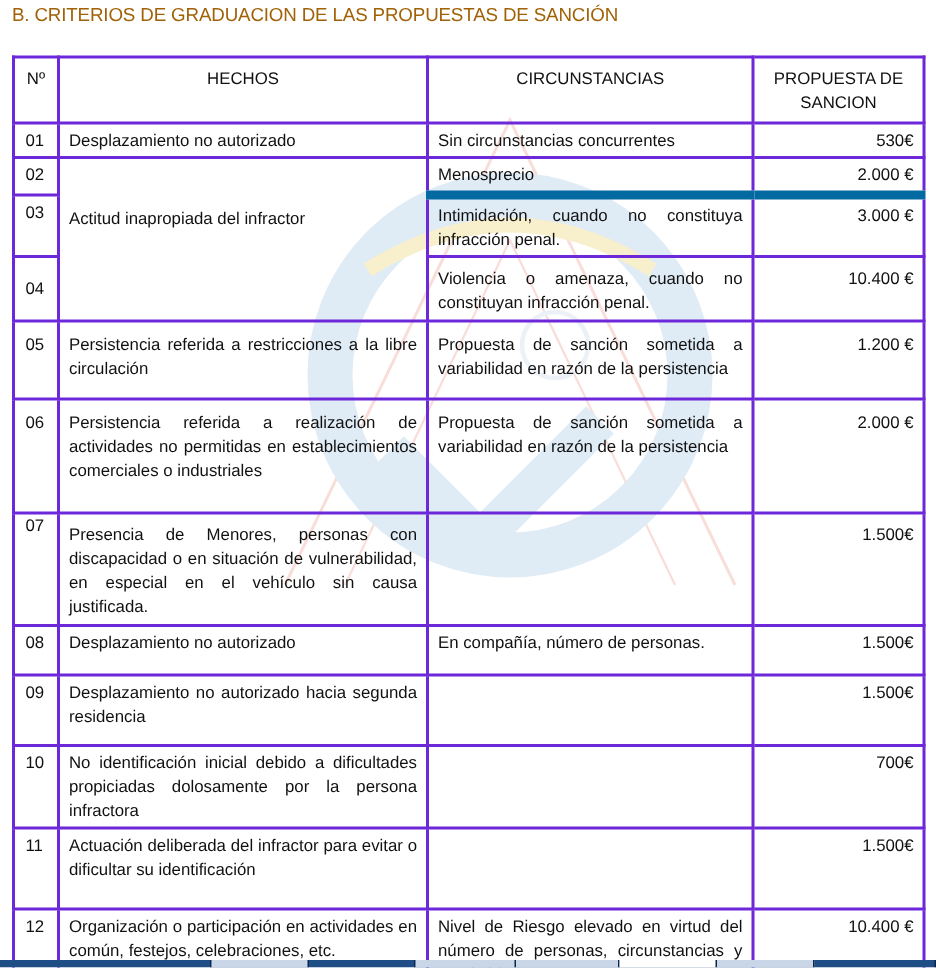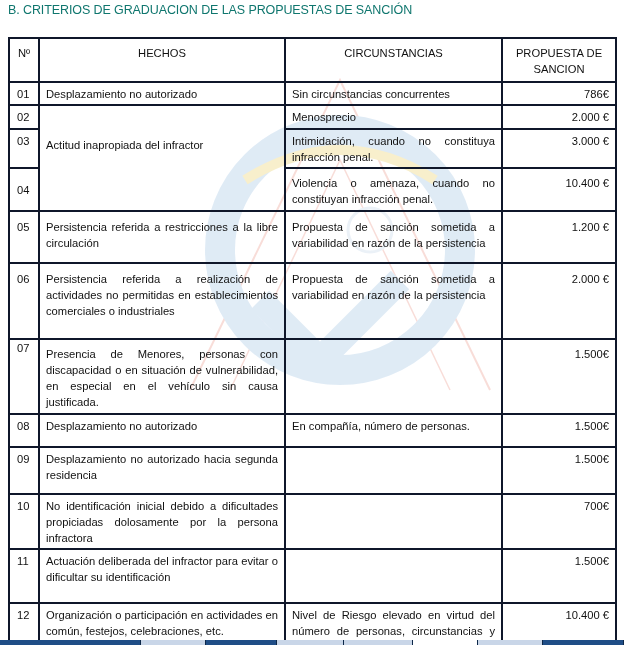--- a/index.html
+++ b/index.html
@@ -4,38 +4,38 @@
   <style>
     html, body { margin: 0; padding: 0; }
     body {
       width: 624px; height: 645px; position: relative; overflow: hidden;
       background: #ffffff;
       font-family: "Liberation Sans", "DejaVu Sans", sans-serif;
       color: #111;
     }
     .title {
       position: absolute; left: 8px; top: 3px;
-      font-size: 12.5px; letter-spacing: -0.1px; color: #0f766e;
+      font-size: 12.5px; letter-spacing: -0.1px; color: #a16207;
     }
     .watermark {
       position: absolute; left: 150px; top: 60px; width: 380px; height: 360px;
       pointer-events: none; z-index: 0;
     }
     table {
       position: absolute; left: 8px; top: 37px;
       border-collapse: collapse; table-layout: fixed;
       width: 607px; z-index: 1;
       font-size: 11.2px; line-height: 16px;
     }
     td, th {
-      border: 2px solid #0f172a; vertical-align: top;
+      border: 2px solid #6d28d9; vertical-align: top;
       padding: 3px 6px 2px 6px; background: transparent;
     }
     th { font-weight: normal; text-align: center; vertical-align: top; padding-top: 6px; }
-    td.inner-top { border-top: 1px solid #0369a1; }
+    td.inner-top { border-top: 6px solid #0369a1; }
     td.just { text-align: justify; text-align-last: left; }
     td.money { text-align: right; }
     td.num { padding-left: 7px; padding-right: 2px; }
     .bottom-strip {
       position: absolute; left: 0; top: 640px; width: 624px; height: 5px;
       background: #1f4d86; display: flex; z-index: 2;
     }
     .bottom-strip div { height: 100%; border-right: 1px solid #0c2748; }
   </style>
 </head>
@@ -67,21 +67,21 @@
       <th>HECHOS</th>
       <th>CIRCUNSTANCIAS</th>
       <th>PROPUESTA DE SANCION</th>
     </tr>
   </thead>
   <tbody>
     <tr style="height:20px">
       <td class="num">01</td>
       <td class="just">Desplazamiento no autorizado</td>
       <td class="just">Sin circunstancias concurrentes</td>
-      <td class="money">786€</td>
+      <td class="money">530€</td>
     </tr>
     <tr style="height:24px">
       <td class="num">02</td>
       <td rowspan="3" class="just" style="vertical-align:middle; padding-bottom:30px">Actitud inapropiada del infractor</td>
       <td class="just">Menosprecio</td>
       <td class="money">2.000 €</td>
     </tr>
     <tr style="height:39px">
       <td class="num">03</td>
       <td class="just inner-top">Intimidación, cuando no constituya infracción penal.</td>

